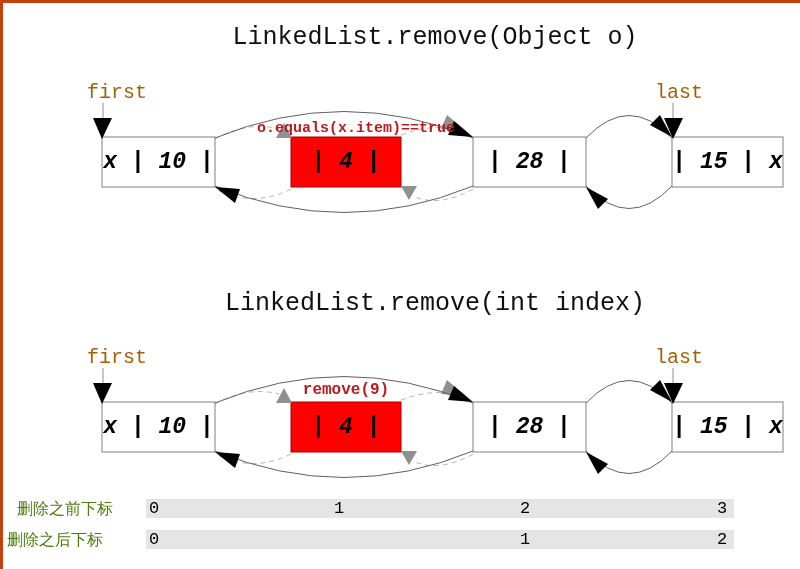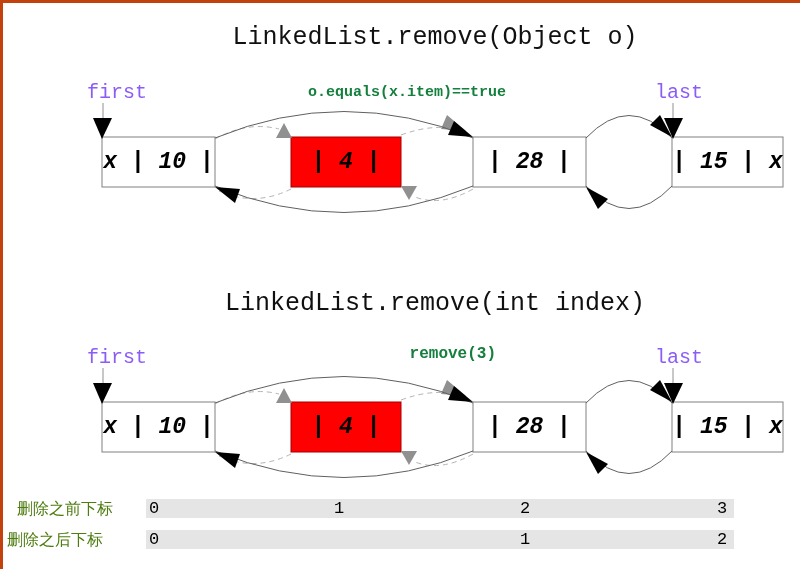--- a/index.html
+++ b/index.html
@@ -3,22 +3,22 @@
 <meta charset="utf-8">
 <style>
   html,body{margin:0;padding:0;background:#fff;}
   .page{
     position:relative;width:798px;height:567px;border:3px solid #c2410c;
     background:#fff;overflow:hidden;
     font-family:Liberation Mono, monospace;color:#000;padding-left:19px;
   }
   .abs{position:absolute;}
   .title{font-size:25px;color:#101010;text-align:center;white-space:nowrap;}
-  .ptr-label{font-size:20px;color:#8b5cf6;white-space:nowrap;}
-  .annotation{font-weight:bold;color:#15803d;text-align:right;white-space:nowrap;}
+  .ptr-label{font-size:20px;color:#a16207;white-space:nowrap;}
+  .annotation{font-weight:bold;color:#b91c1c;text-align:center;white-space:nowrap;margin-top:36px;}
   .annotation-1{font-size:15px;}
   .annotation-2{font-size:16px;}
   .node-text{
     height:50px;line-height:50px;text-align:center;
     font-weight:bold;font-style:italic;font-size:23px;color:#000;white-space:nowrap;
   }
   .band{background:#e5e5e5;height:19px;}
   .idx-label{font-size:16px;line-height:20px;color:#4d7c0f;white-space:nowrap;}
   .idx-num{font-size:17px;line-height:19px;color:#000;}
   svg{position:absolute;left:0;top:0;}
@@ -69,21 +69,21 @@
   <div class="abs ptr-label" style="left:84px;top:78px;">first</div>
   <div class="abs annotation annotation-1" style="left:203px;top:81px;width:300px;">o.equals(x.item)==true</div>
   <div class="abs ptr-label" style="left:652px;top:78px;">last</div>
   <div class="abs node-text" style="left:99px;top:134px;width:113px;">x | 10 |</div>
   <div class="abs node-text" style="left:288px;top:134px;width:110px;">| 4 |</div>
   <div class="abs node-text" style="left:470px;top:134px;width:113px;">| 28 |</div>
   <div class="abs node-text" style="left:669px;top:134px;width:111px;">| 15 | x</div>
 
   <div class="abs title" style="left:64px;top:286px;width:736px;">LinkedList.remove(int index)</div>
   <div class="abs ptr-label" style="left:84px;top:343px;">first</div>
-  <div class="abs annotation annotation-2" style="left:193px;top:342px;width:300px;">remove(3)</div>
+  <div class="abs annotation annotation-2" style="left:193px;top:342px;width:300px;">remove(9)</div>
   <div class="abs ptr-label" style="left:652px;top:343px;">last</div>
   <div class="abs node-text" style="left:99px;top:399px;width:113px;">x | 10 |</div>
   <div class="abs node-text" style="left:288px;top:399px;width:110px;">| 4 |</div>
   <div class="abs node-text" style="left:470px;top:399px;width:113px;">| 28 |</div>
   <div class="abs node-text" style="left:669px;top:399px;width:111px;">| 15 | x</div>
 
   <div class="abs idx-label" style="left:14px;top:497px;">删除之前下标</div>
   <div class="abs band" style="left:143px;top:496px;width:588px;"></div>
   <div class="abs idx-num" style="left:146px;top:496px;">0</div>
   <div class="abs idx-num" style="left:331px;top:496px;">1</div>

